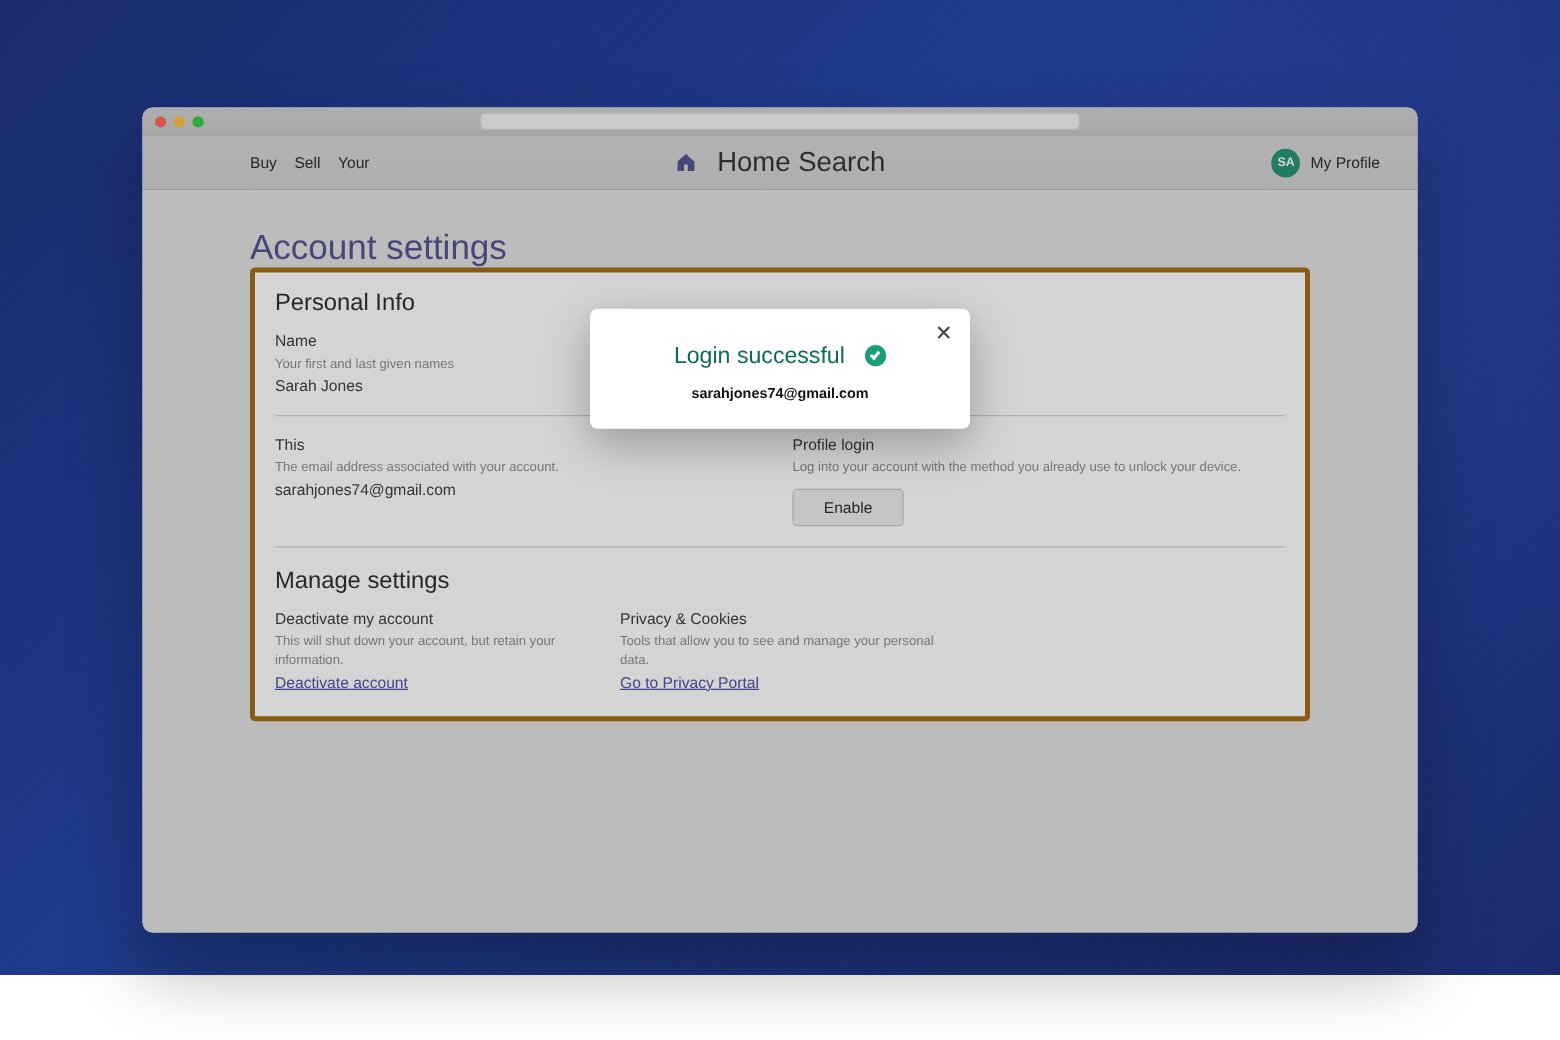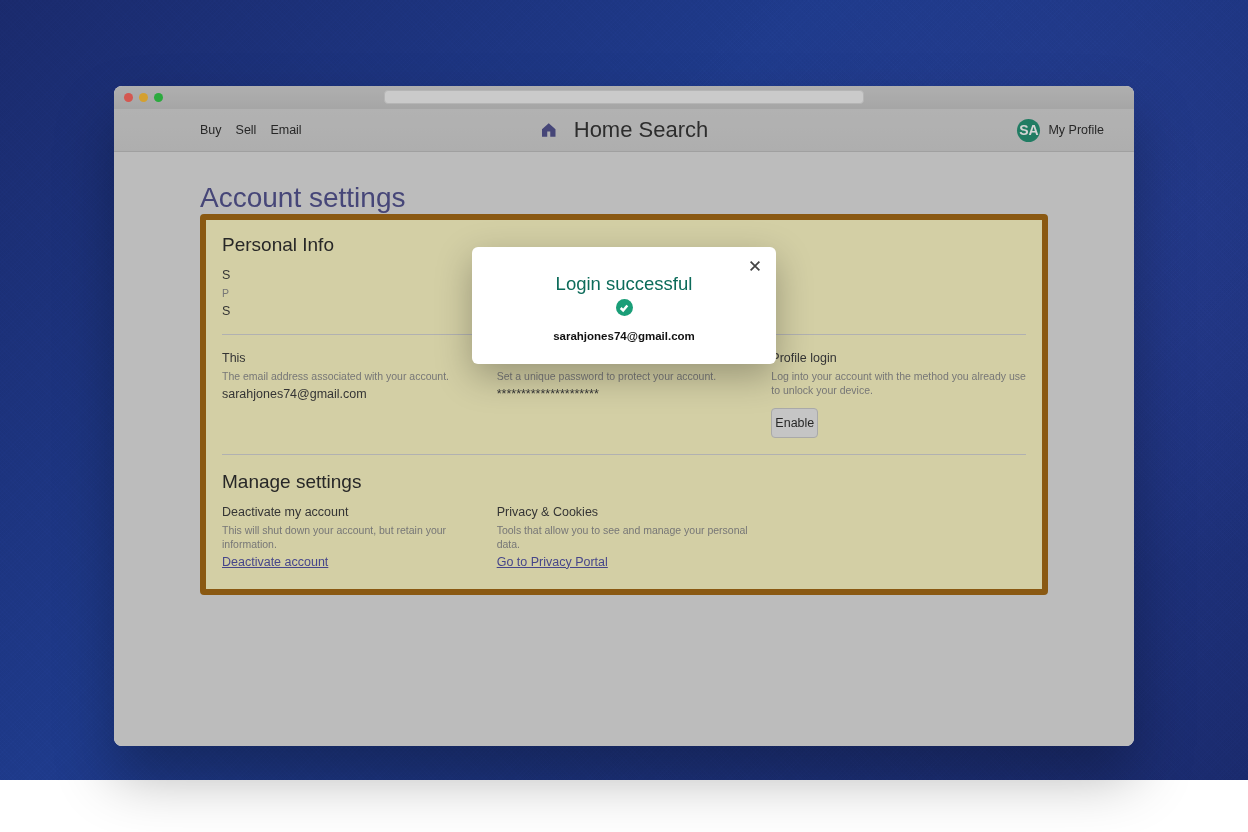--- a/index.html
+++ b/index.html
@@ -53,43 +53,43 @@
     display:flex; align-items:center; justify-content:space-between;
     padding: 0 30px 0 86px;
     border-bottom: 1px solid #bdbdbd;
   }
   .nav { display:flex; gap:14px; font-size:12.5px; color:#222; }
   .nav span { cursor:pointer; }
   .brand { display:flex; align-items:center; gap:16px; position:absolute; left:50%; transform:translateX(-50%);justify-content:space-between; }
   .brand-icon { width:18px; height:18px; fill:#4a4a8a; }
   .brand-text { font-size:22px; font-weight:500; color:#2a2a2a; }
   .profile { display:flex; align-items:center; gap:8px; font-size:12.5px; color:#222; cursor:pointer; }
-  .avatar { width:23px; height:23px; border-radius:50%; background:#1a8f6f; color:#fff; font-size:14px; font-weight:600; display:flex; align-items:center; justify-content:center; }
+  .avatar { width:23px; height:23px; border-radius:50%; background:#1a8f6f; color:#fff; font-size:10px; font-weight:600; display:flex; align-items:center; justify-content:center; }
 
   .content { padding: 30px 86px 0; position:relative; height:calc(100% - 66px); background:#e0e0e0; }
 
   .page-title { font-size:28px; font-weight:400; color:#4a4a8a; }
 
   .card {
-    background:#fef9c3; border:6px solid #a16207; border-radius:4px;
+    background:#ffffff; border:4px solid #a16207; border-radius:4px;
     padding: 14px 16px 20px;
   }
   .section-title { font-size:19px; font-weight:500; color:#222; margin-bottom:12px; }
   .row { display:flex; gap:20px; }
   .col { flex:1; min-width:0; }
 
   .field-label { font-size:12.5px; color:#333; margin-bottom:4px; }
   .field-desc  { font-size:10.5px; color:#888; margin-bottom:4px; line-height:1.35; }
   .field-value { font-size:12.5px; color:#333; }
   .field-link  { font-size:12.5px; color:#4a4aa0; cursor:pointer;text-decoration:underline; }
   .divider { border:0; border-top:1px solid #d2d2d2; margin:16px 0; }
 
   .enable-btn {
     display:inline-block; margin-top:6px;
-    padding:7px 3px; font-size:12.5px; color:#222;
+    padding:7px 24px; font-size:12.5px; color:#222;
     background:#ececec; border:1px solid #c8c8c8; border-radius:4px; cursor:pointer;
   }
 
   
   .dim {
     position:absolute; inset:0;
     background:rgba(60,60,60,0.22);
     pointer-events:none;
   }
 
@@ -99,21 +99,21 @@
     width:304px; background:#fff; border-radius:6px;
     box-shadow:0 12px 36px rgba(0,0,0,0.28);
     padding:26px 18px 22px; text-align:center;
   }
   .modal-close {
     position:absolute; top:10px; right:12px;
     width:18px; height:18px; cursor:pointer;
     display:flex; align-items:center; justify-content:center;
   }
   .modal-close svg { width:14px; height:14px; stroke:#444; stroke-width:2; }
-  .modal-title { font-size:18.5px; color:#0c6b5a; display:inline-flex; align-items:center; gap:4px;flex-direction:column; }
+  .modal-title { font-size:18.5px; color:#0c6b5a; display:inline-flex; align-items:center; gap:16px; }
   .check-badge { width:17px; height:17px; border-radius:50%; background:#1a9e78; display:inline-flex; align-items:center; justify-content:center; }
   .check-badge svg { width:10px; height:10px; stroke:#fff; stroke-width:3; fill:none; }
   .modal-sub { font-size:11.5px; color:#111; font-weight:600; margin-top:14px; }
 </style>
 </head>
 <body>
 
 <div class="bg">
   <div class="window">
 
@@ -123,21 +123,21 @@
         <span class="tr-yellow"></span>
         <span class="tr-green"></span>
       </div>
       <div class="url-bar"></div>
     </div>
 
     <div class="header">
       <div class="nav">
         <span>Buy</span>
         <span>Sell</span>
-        <span>Email</span>
+        <span>Your</span>
       </div>
       <div class="brand">
         <svg class="brand-icon" viewBox="0 0 24 24">
           <path d="M3 11 L12 3 L21 11 V21 H14 V14 H10 V21 H3 Z"></path>
         </svg>
         <span class="brand-text">Home Search</span>
       </div>
       <div class="profile">
         <span class="avatar">SA</span>
         <span>My Profile</span>
@@ -145,39 +145,39 @@
     </div>
 
     <div class="content">
       <h1 class="page-title">Account settings</h1>
 
       <div class="card">
 
         <div class="section-title">Personal Info</div>
         <div class="row">
           <div class="col">
+            <div class="field-label">Name</div>
+            <div class="field-desc">Your first and last given names</div>
+            <div class="field-value">Sarah Jones</div>
+          </div>
+          <div class="col">
             <div class="field-label">S</div>
             <div class="field-desc">P</div>
             <div class="field-value">S</div>
           </div>
           <div class="col"></div>
         </div>
 
         <hr class="divider">
 
         <div class="row">
           <div class="col">
             <div class="field-label">This</div>
             <div class="field-desc">The email address associated with your account.</div>
             <div class="field-value">sarahjones74@gmail.com</div>
-          </div>
-          <div class="col">
-            <div class="field-label">Password</div>
-            <div class="field-desc">Set a unique password to protect your account.</div>
-            <div class="field-value">*********************</div>
           </div>
           <div class="col">
             <div class="field-label">Profile login</div>
             <div class="field-desc">Log into your account with the method you already use to unlock your device.</div>
             <button class="enable-btn">Enable</button>
           </div>
         </div>
 
         <hr class="divider">
 

